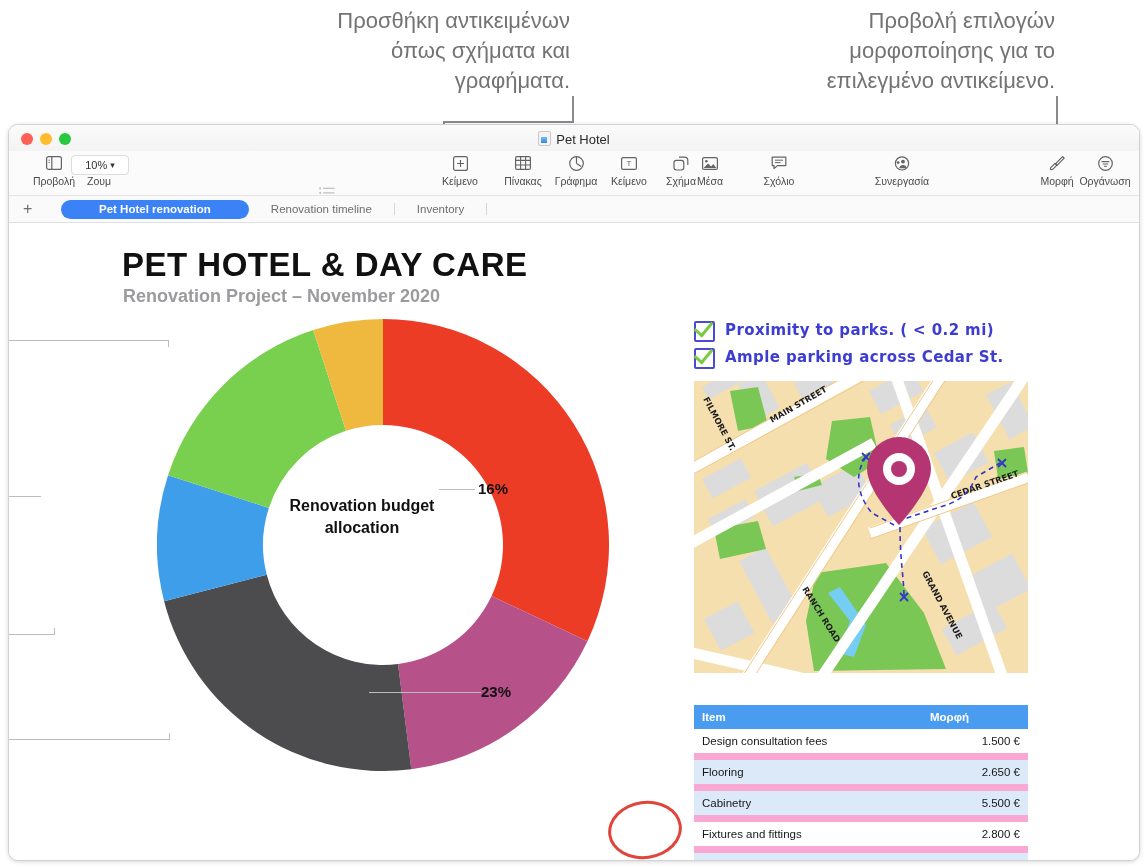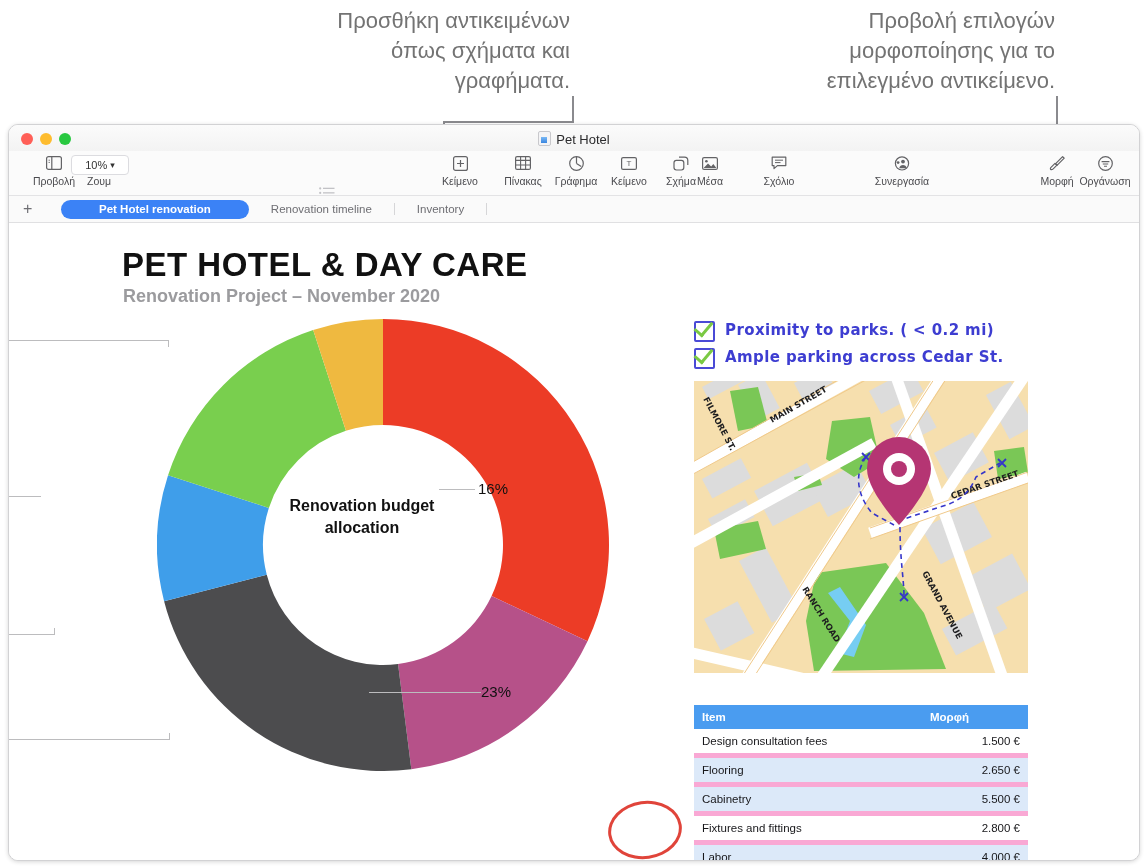--- a/index.html
+++ b/index.html
@@ -103,21 +103,21 @@
     position:absolute;left:113px;top:23px;
     font-size:33px;font-weight:bold;letter-spacing:.5px;color:#111;text-align:right;
   }
   .doc-h2{
     position:absolute;left:114px;top:63px;
     font-size:18px;font-weight:bold;color:#9b9b9e;
   }
 
   
   #donut{position:absolute;left:148px;top:96px;}
-  .dlabel{position:absolute;font-size:15px;font-weight:normal;color:#111;text-align:center;}
+  .dlabel{position:absolute;font-size:15px;font-weight:bold;color:#111;text-align:center;}
   .dline{position:absolute;height:1px;background:#bcbcbe;}
   .dcenter{
     position:absolute;left:258px;top:272px;width:190px;text-align:center;
     font-size:16px;font-weight:bold;color:#111;line-height:22px;
   }
   .circle-annot{
     position:absolute;left:599px;top:578px;width:68px;height:52px;
     border:3px solid #e0443a;border-radius:50%;
     transform:rotate(-8deg);
   }
@@ -144,21 +144,21 @@
 
   .mapbox{position:absolute;left:685px;top:158px;width:334px;height:292px;overflow:hidden;background:#f6dfae;}
 
   
   .tbl{position:absolute;left:685px;top:482px;width:334px;border-collapse:collapse;font-size:11.5px;}
   .tbl th{
     background:#4a9cf0;color:#fff;text-align:left;font-weight:bold;
     padding:6px 8px;font-size:11.5px;
   }
   .tbl th.num{text-align:left;}
-  .tbl td{padding:6px 8px;color:#17171a;border-bottom:5px solid #f9a8d4;}
+  .tbl td{padding:6px 8px;color:#17171a;border-bottom:7px solid #f9a8d4;}
   .tbl td.num{text-align:right;}
   .tbl tr.alt td{background:#dce9f9;}
 </style>
 </head>
 <body>
 
 <div class="callout" id="callout-left">Προσθήκη αντικειμένων
 όπως σχήματα και
 γραφήματα.</div>
 <div class="callout" id="callout-right">Προβολή επιλογών

